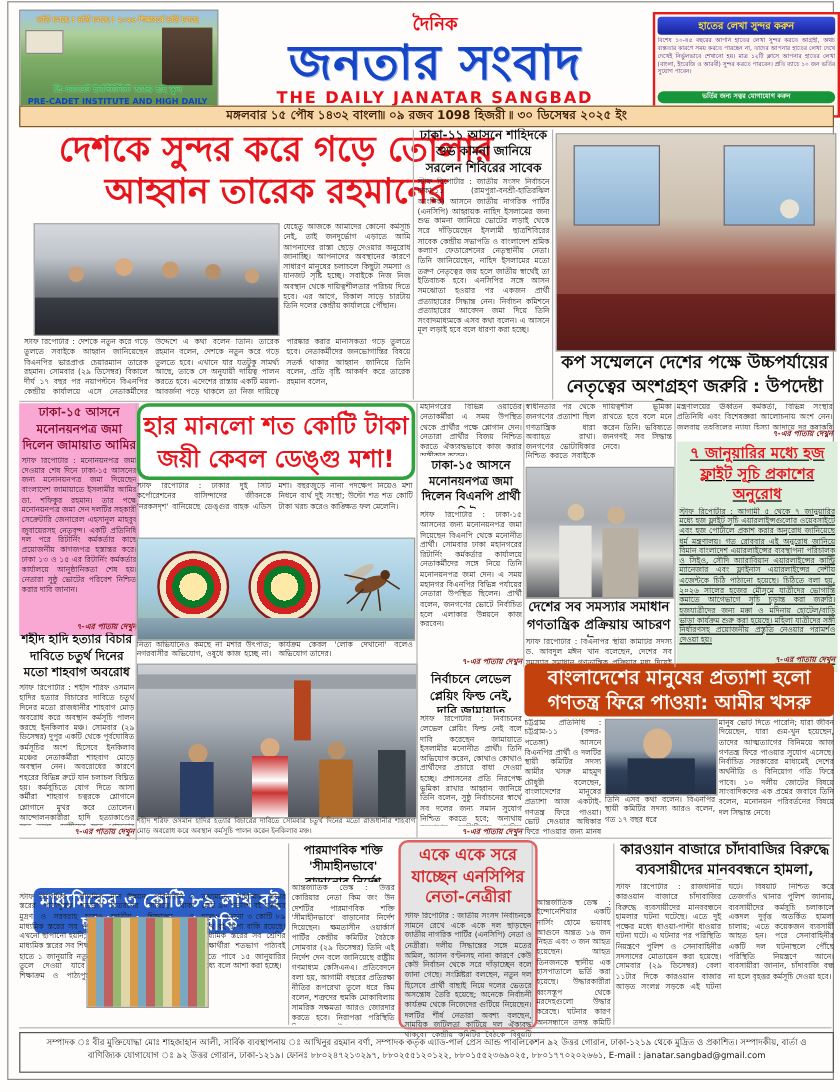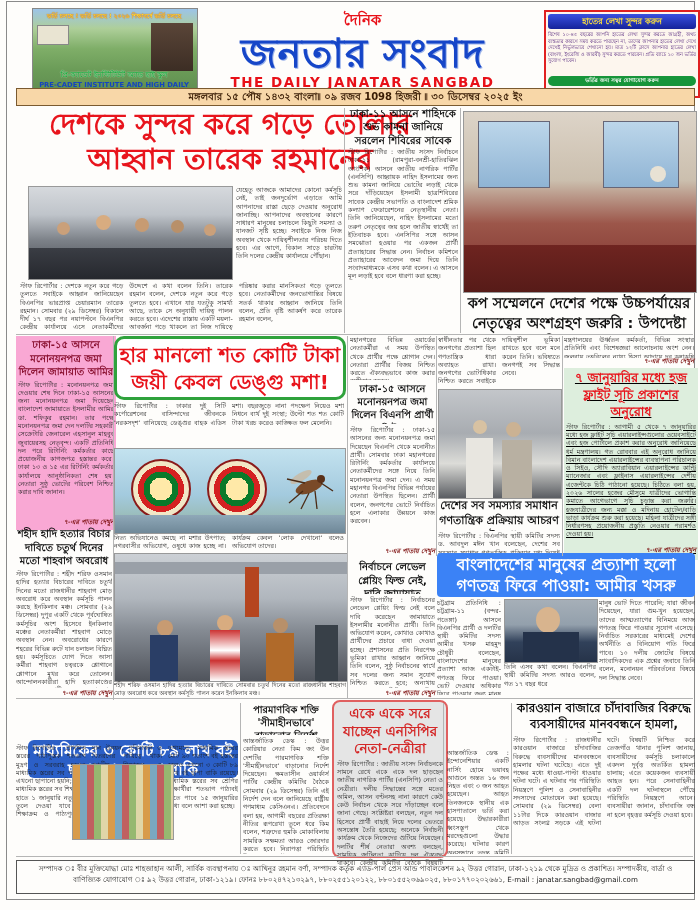--- a/index.html
+++ b/index.html
@@ -40,21 +40,21 @@
   .ad-right .ph{font-size:6px;color:#222;text-align:center;margin-top:1px;}
 
   
   .lead-hl{font-size:29px;font-weight:bold;color:#e8141c;text-align:center;line-height:1.2;}
   .dengue-box{border:3px solid #2fa23c;border-radius:10px;background:#fff;color:#e8141c;
               font-size:20px;font-weight:bold;text-align:center;line-height:1.35;}
   .pinkblock{background:#f9a8d4;padding:2px;}
   .pink-hl{font-size:10px;font-weight:bold;color:#8a1030;text-align:center;line-height:1.35;}
   .greenblock{background:#ddeedd;padding:2px;}
   .green-hl{font-size:12.5px;font-weight:bold;color:#e8141c;text-align:center;line-height:1.35;}
-  .redbox{background:#3b82f6;border-radius:4px;color:#fff;font-size:16px;font-weight:bold;
+  .redbox{background:#c2410c;border-radius:4px;color:#fff;font-size:16px;font-weight:bold;
           text-align:center;line-height:1.3;padding-top:2px;}
   .bluebox{background:#2b5fc7;border-radius:6px;color:#fff;font-size:15.5px;font-weight:bold;
            text-align:center;line-height:1.25;padding-top:2px;}
   .ncpbox{border:2px solid #e06060;border-radius:8px;background:#e5e5e5;padding:3px;}
   .ncp-hl{font-size:13.5px;font-weight:bold;color:#d42828;text-align:center;line-height:1.3;}
 
   
   .photo{overflow:hidden;border:1px solid #999;}
   .ph-lead{background:linear-gradient(180deg,#d6d9dd 0%,#bfc4ca 30%,#7c8188 58%,#3c3f46 100%);}
   .blob{position:absolute;border-radius:50%;}
@@ -67,21 +67,21 @@
   .ph-dengue{background:linear-gradient(180deg,#c3e2ef 0%,#a3cade 55%,#93b29d 100%);}
   .seal{position:absolute;border-radius:50%;border:2px solid #8a1a1a;
         background:radial-gradient(circle,#ffe9a8 0 29%,#0a7a2a 29% 44%,#d42121 44% 58%,#f2e7c6 58% 100%);}
 </style>
 </head>
 <body>
 
 <div class="page">
   <div class="frame"></div>
 
-  <div class="abs ad-left" style="left:32px;top:8px;width:164px;height:88px;">
+  <div class="abs ad-left" style="left:16px;top:8px;width:164px;height:88px;">
     <div class="bldg"></div>
     <div class="bldg2"></div>
     <div class="t1">ভর্তি চলছে ! ভর্তি চলছে ! ২০২৬ শিক্ষাবর্ষে ভর্তি চলছে</div>
     <div class="t2">প্রি-ক্যাডেট ইনস্টিটিউট অ্যান্ড হাই স্কুল</div>
     <div class="t3">PRE-CADET INSTITUTE AND HIGH DAILY</div>
     <div class="t4">উত্তর গোরান, খিলগাঁও, ঢাকা-১২১৯</div>
   </div>
 
   <div class="abs ad-right" style="left:544px;top:10px;width:148px;height:80px;">
     <div class="hdr">হাতের লেখা সুন্দর করুন</div>

